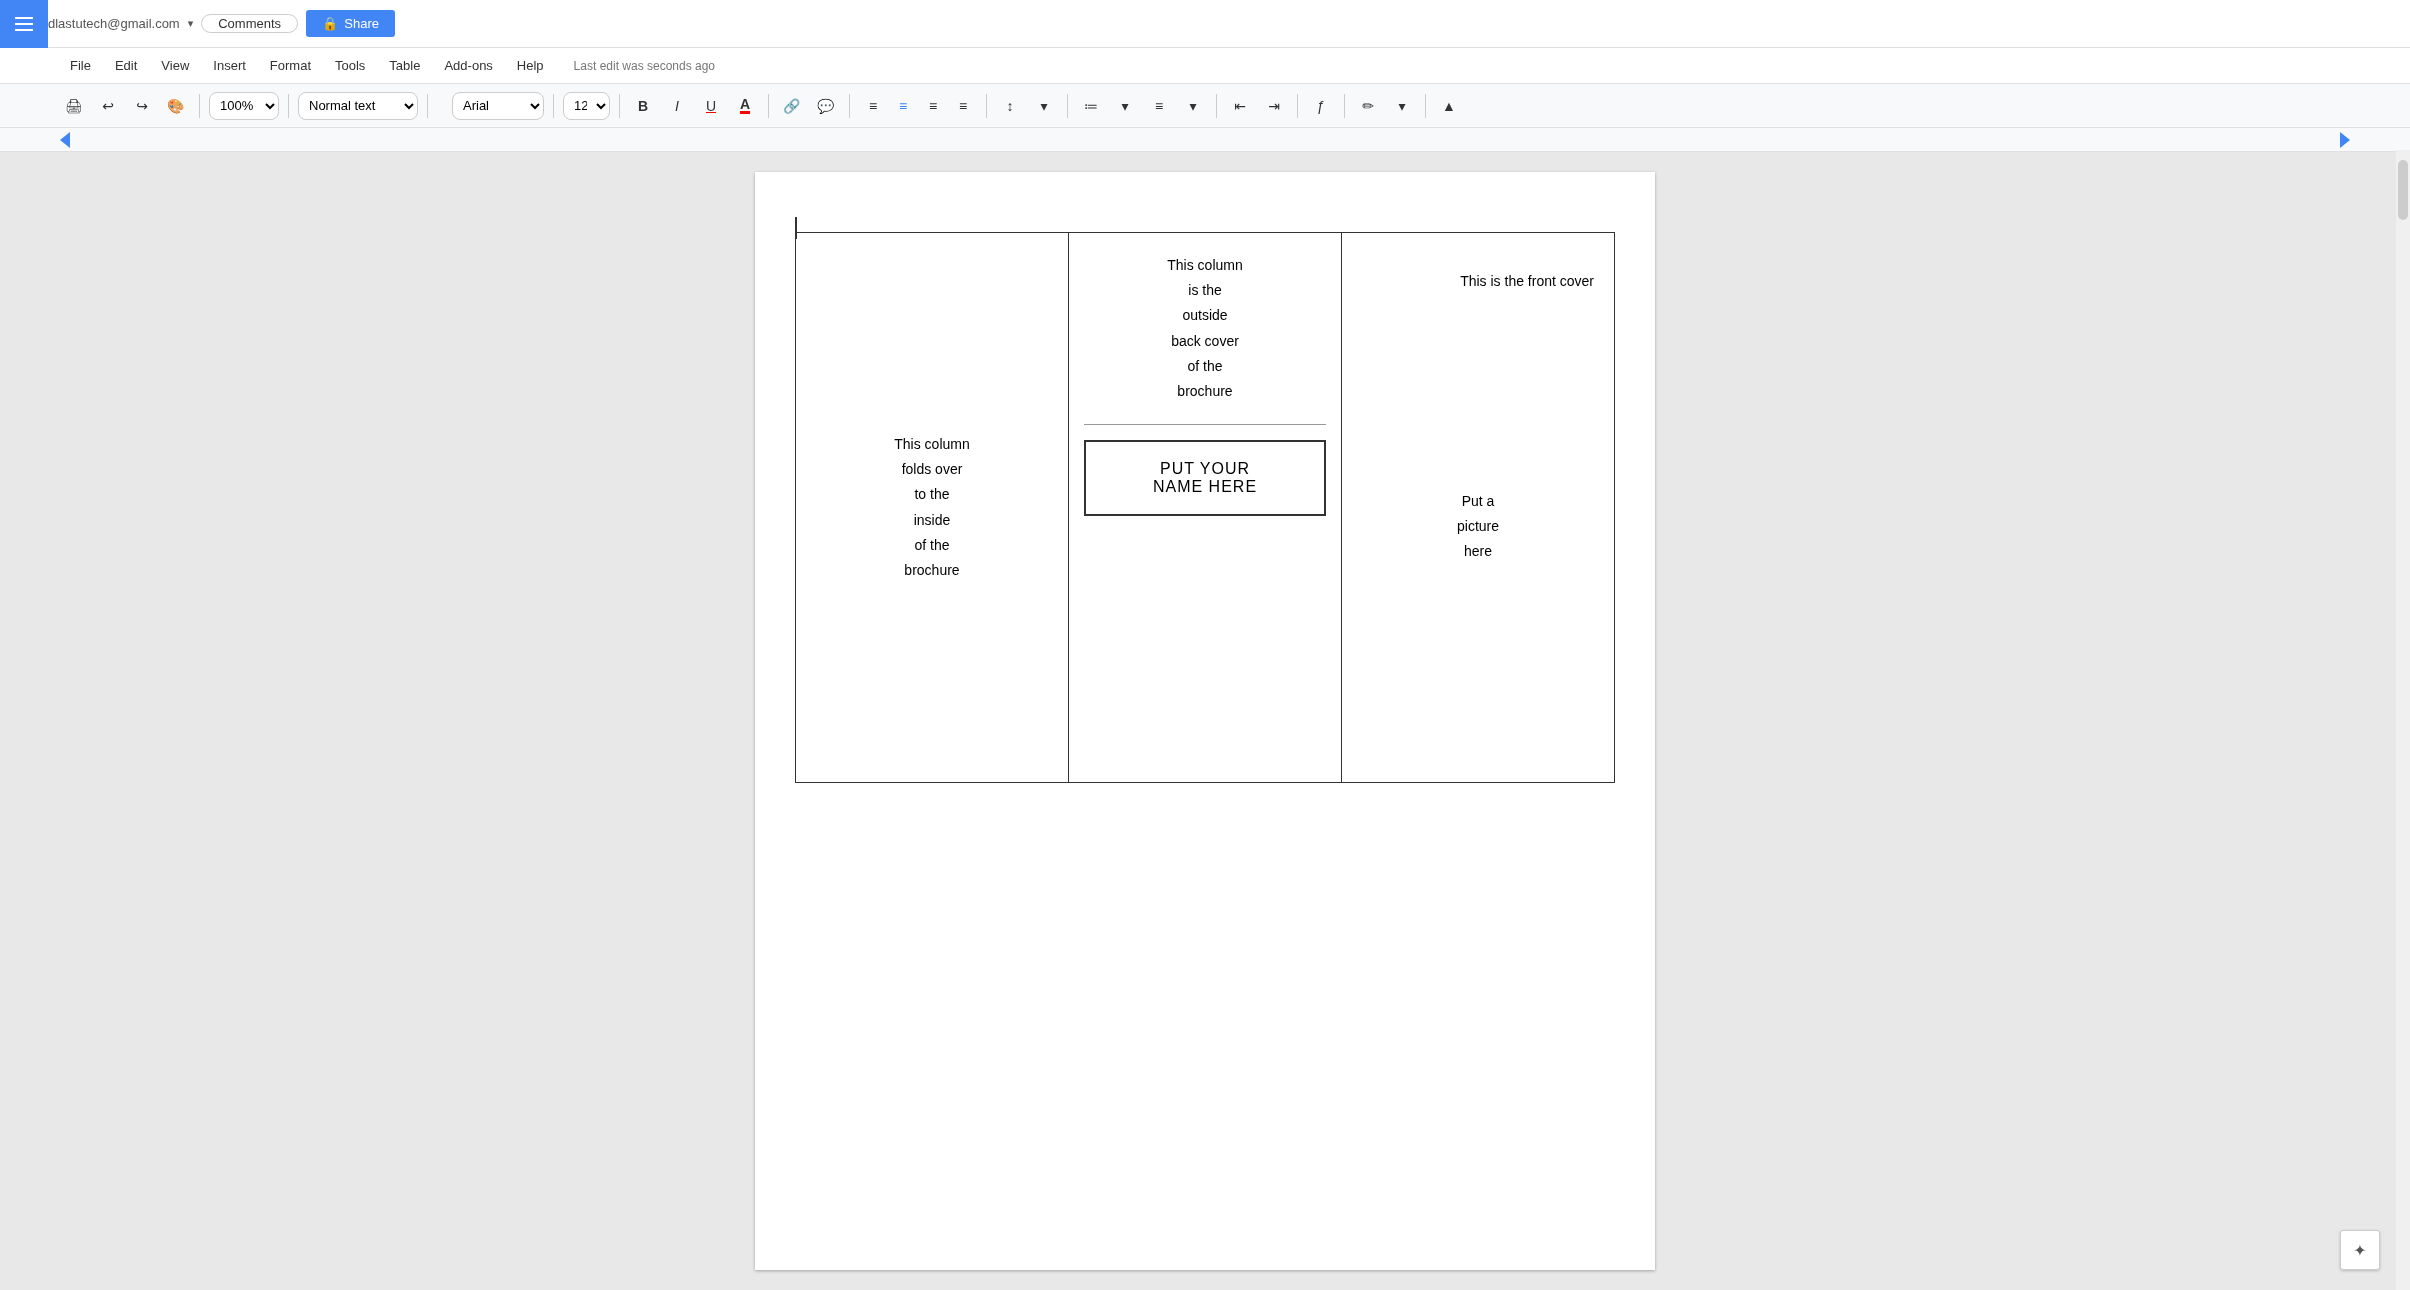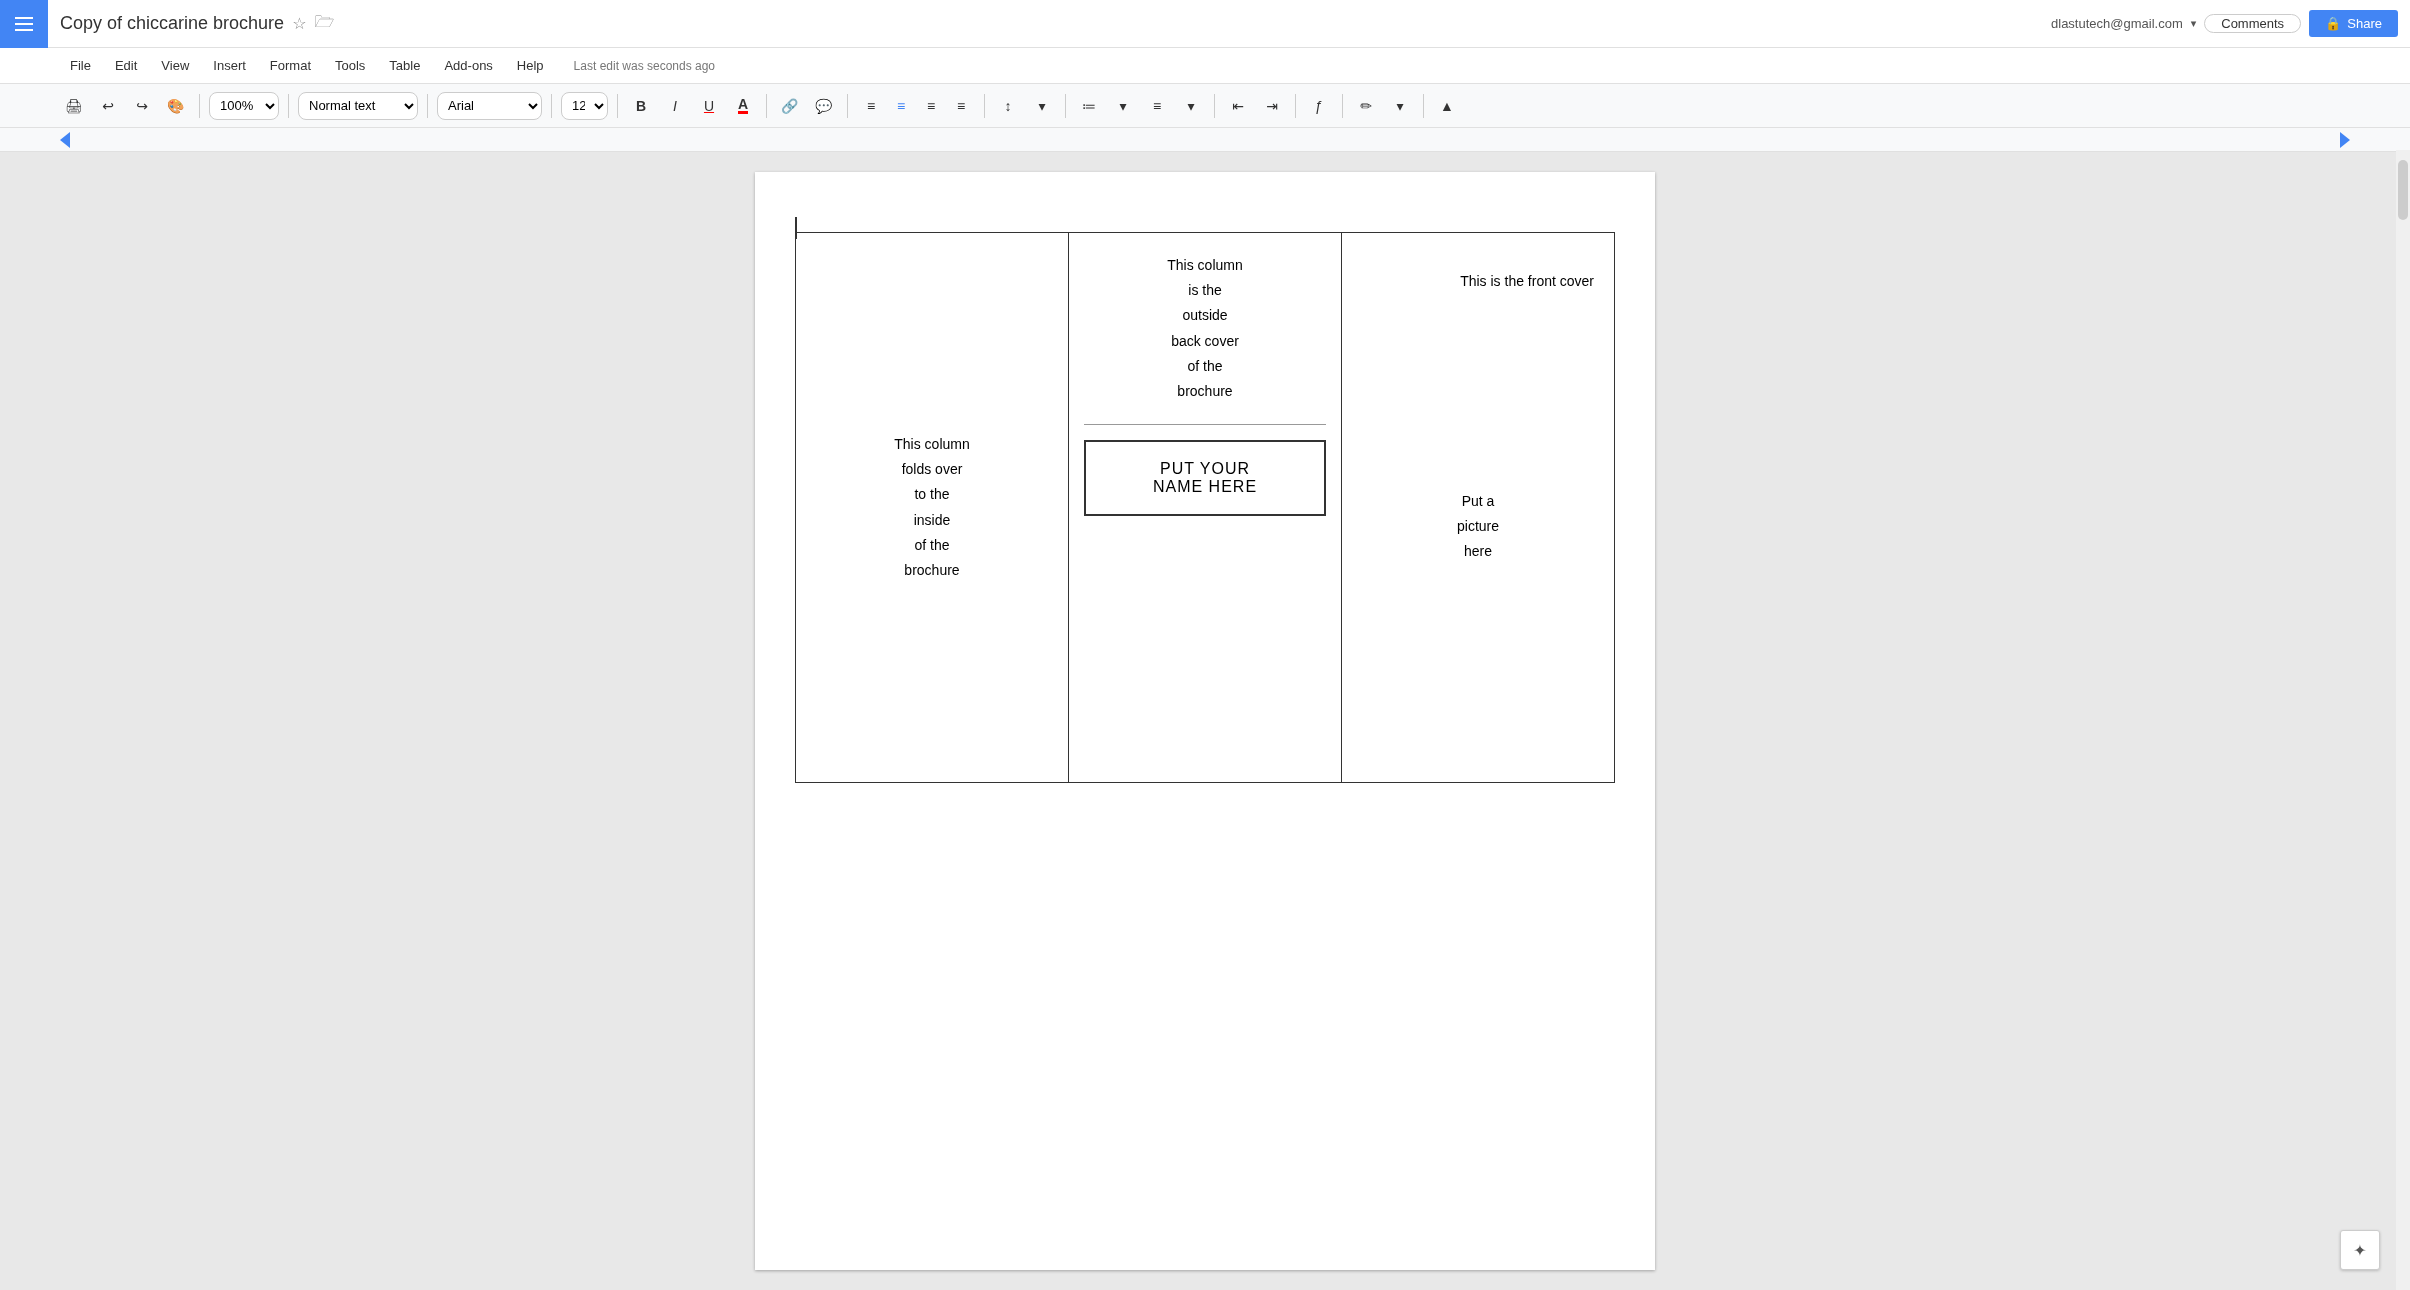--- a/index.html
+++ b/index.html
@@ -143,21 +143,21 @@
       height: 28px;
       border: 1px solid #ccc;
       border-radius: 8px;
       background: #fff;
       font-size: 13px;
       padding: 0 6px;
       cursor: pointer;
     }
     #zoom-select { width: 70px; }
     #style-select { width: 120px; }
-    #font-select { width: 105px; }
+    #font-select { width: 92px; margin-left: 15px; }
     #size-select { width: 47px; }
     .tb-btn-bold { font-weight: bold; }
     .tb-btn-italic { font-style: italic; }
     .tb-btn-underline { text-decoration: underline; }
     .underline-red { text-decoration: underline; text-decoration-color: red; }
     .tb-group { display: flex; align-items: center; gap: 2px; }
 
     
     #ruler {
       background: #f8f9fa;
@@ -326,25 +326,20 @@
 </head>
 <body>
 
 <div id="top-bar">
   <div id="app-menu-btn">
     <div id="hamburger-icon">
       <span></span>
         <span></span>
         <span></span>
     </div>
-  </div>
-  <div id="doc-title-area">
-    <span id="doc-title">Copy of chiccarine brochure</span>
-    <span id="star-icon">☆</span>
-    <span id="folder-icon">🗁</span>
   </div>
   <div id="right-actions">
     <span id="user-email">dlastutech@gmail.com</span>
     <span style="font-size:11px;color:#555;">▾</span>
     <button id="comments-btn">Comments</button>
     <button id="share-btn">
       <span>🔒</span>
       <span>Share</span>
     </button>
   </div>

